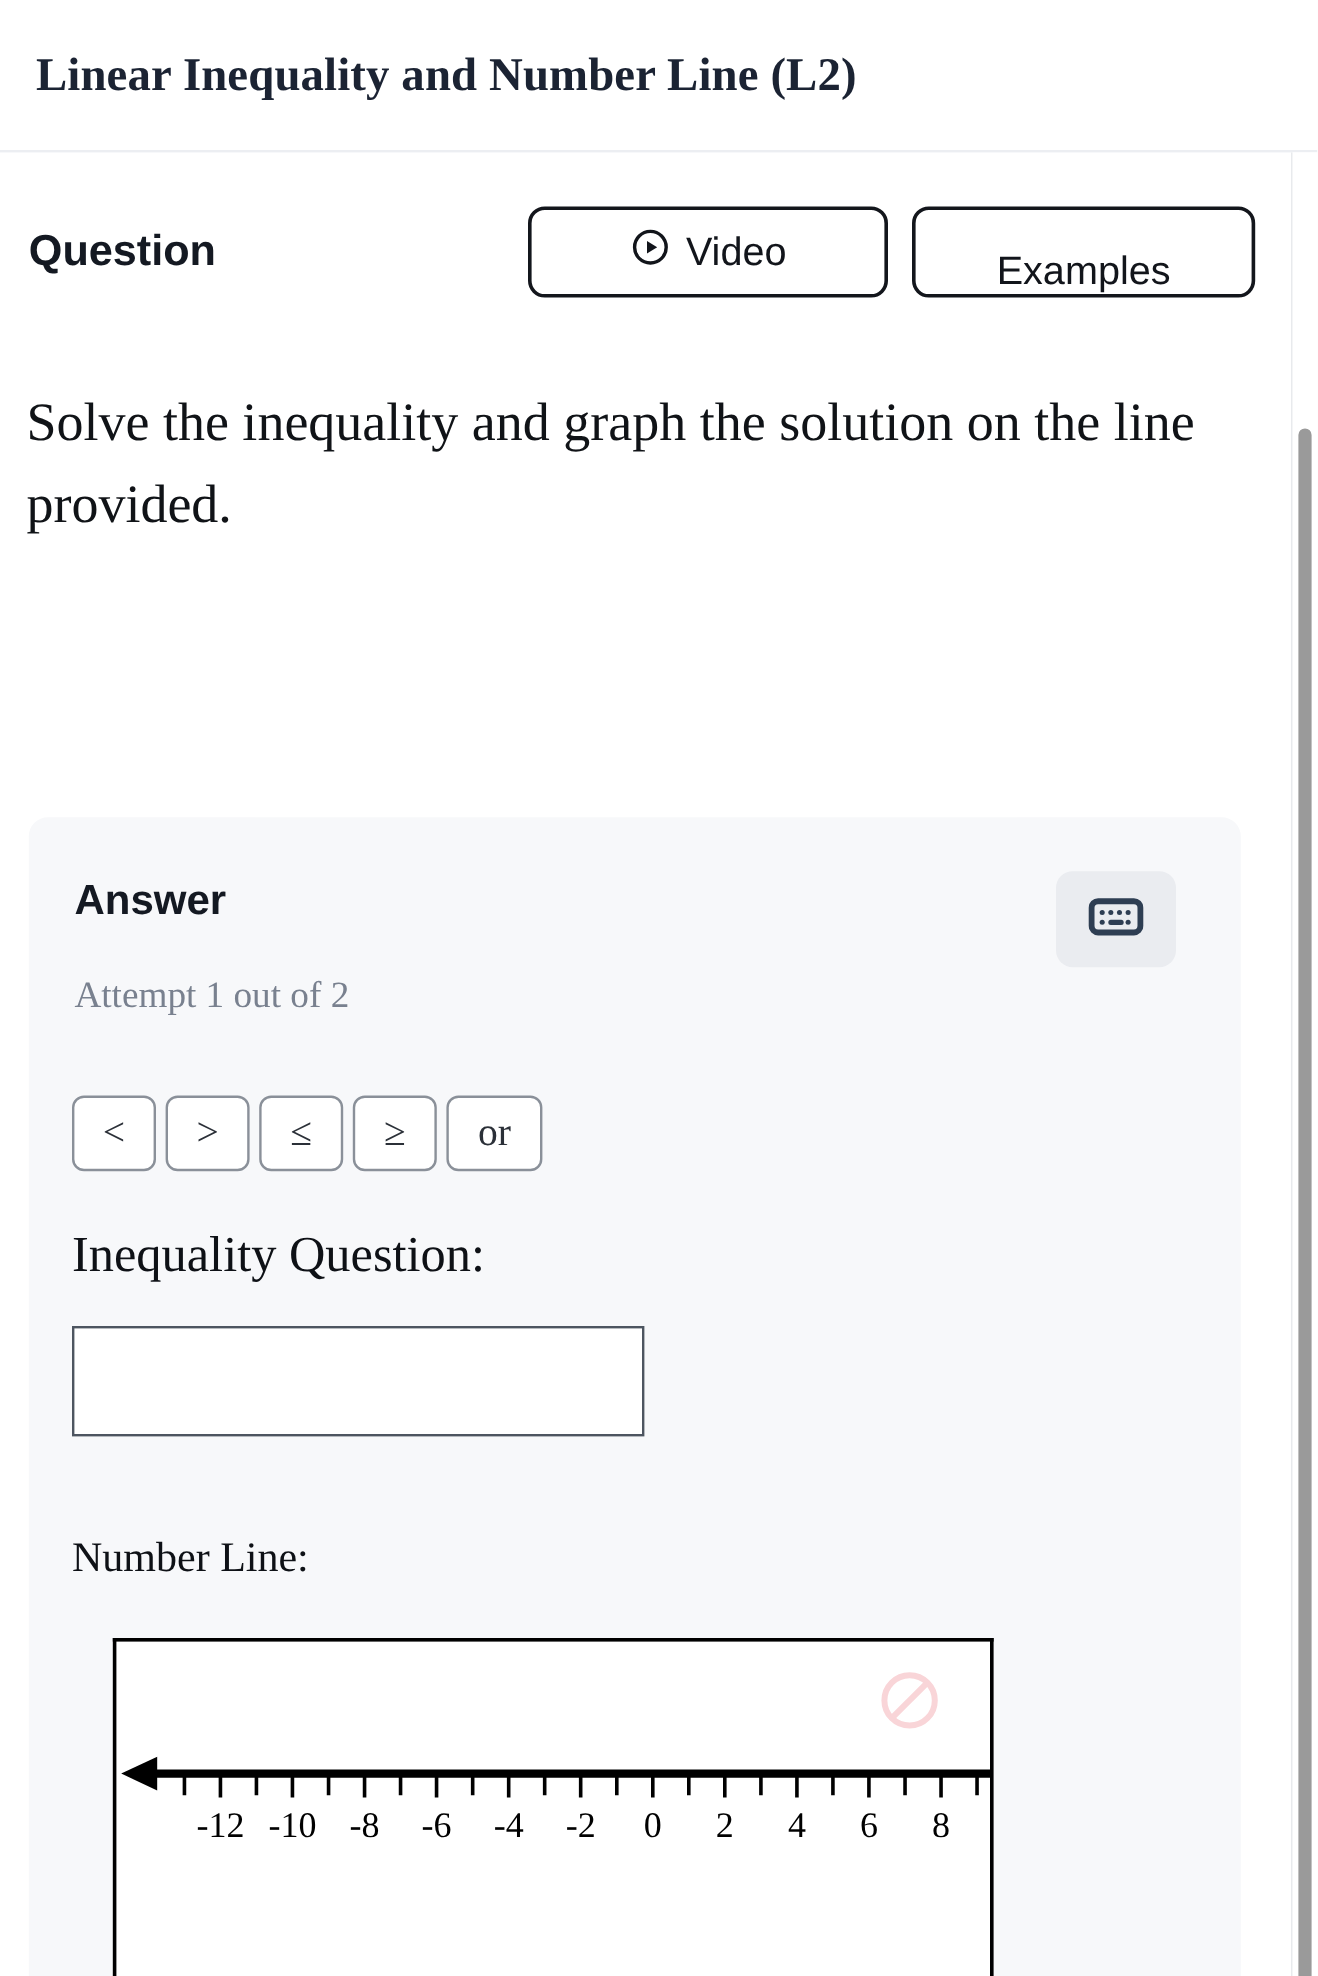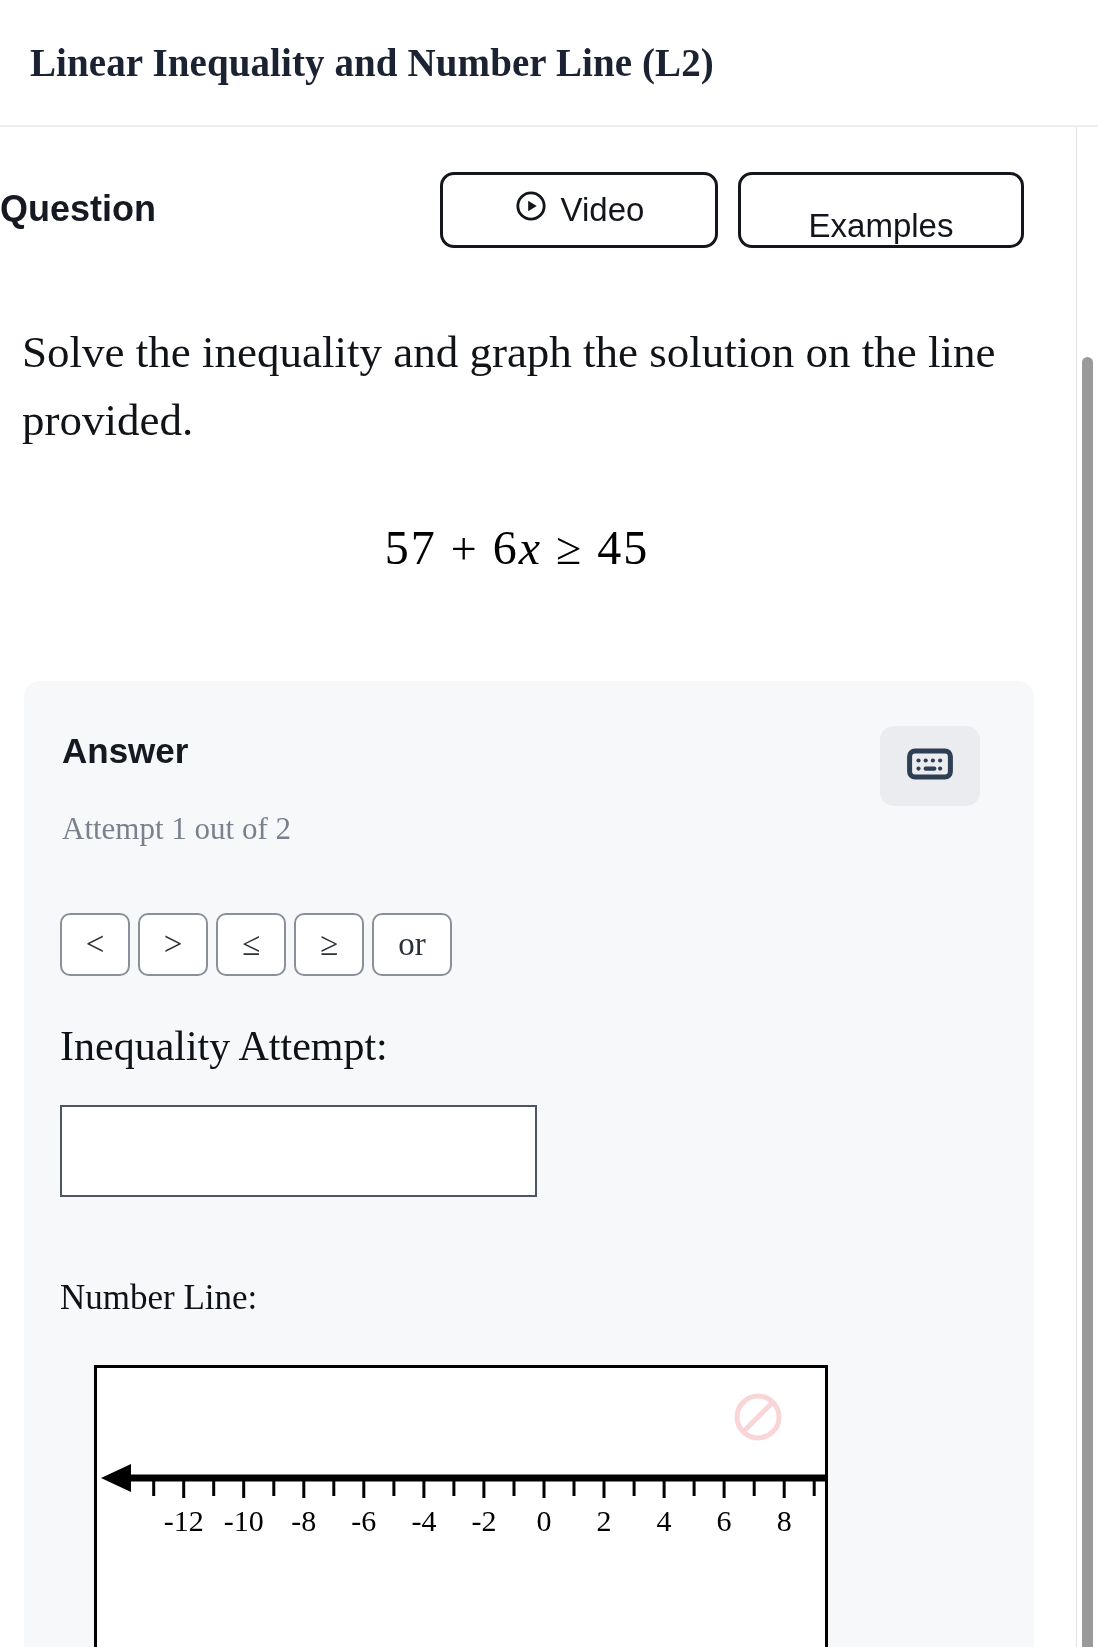--- a/index.html
+++ b/index.html
@@ -41,20 +41,21 @@
 
   
   .qheader {
     position: absolute;
     left: 0; top: 127px;
     width: 1034px; height: 163px;
     display: flex;
     align-items: center;
   }
   .q-label {
+    margin-left: 24px;
     font-family: "Liberation Sans", "DejaVu Sans", sans-serif;
     font-weight: bold;
     font-size: 36px;
     color: #141922;
   }
   .hbtns {
     position: absolute;
     left: 440px; top: 45px;
     display: flex;
     gap: 20px;
@@ -66,21 +67,21 @@
     background: #ffffff;
     display: flex;
     align-items: center;
     justify-content: center;
     gap: 13px;
     font-family: "Liberation Sans", "DejaVu Sans", sans-serif;
     font-size: 33px;
     color: #12151b;
     cursor: pointer;
   }
-  .hbtn.video { width: 278px; }
+  .hbtn.video { width: 300px; }
   .hbtn.examples { width: 286px; align-items: flex-end; }
   .play-ico { display: block; }
 
   
   .qbody {
     position: absolute;
     left: 0; top: 290px;
     width: 1034px; height: 392px;
     background: #ffffff;
     padding-left: 37px;
@@ -256,23 +257,20 @@
         <span>Video</span>
       </div>
       <div class="hbtn examples">
         <span>Examples</span>
       </div>
     </div>
   </div>
 
   <div class="qbody">
     <div class="prompt">Solve the inequality and graph the solution on the line provided.</div>
-    <div class="equation">
-      <span>57</span><span>&nbsp;</span><span class="op">+</span><span>&nbsp;</span><span>6</span><span class="var">x</span><span>&nbsp;</span><span class="op">≥</span><span>&nbsp;</span><span>45</span>
-    </div>
   </div>
 
   <div class="answer-panel">
 
     <div class="answer-title">Answer</div>
     <div class="attempt">Attempt 1 out of 2</div>
 
     <div class="kb-btn">
       <span>
         <svg width="46" height="36" viewBox="0 0 46 36">
@@ -289,21 +287,21 @@
     </div>
 
     <div class="op-row">
       <div class="op-btn">&lt;</div>
       <div class="op-btn">&gt;</div>
       <div class="op-btn">≤</div>
       <div class="op-btn">≥</div>
       <div class="op-btn wide">or</div>
     </div>
 
-    <div class="ineq-label">Inequality Attempt:</div>
+    <div class="ineq-label">Inequality Question:</div>
     <input class="ineq-input" type="text" placeholder="" style="">
 
     <div class="nl-label">Number Line:</div>
 
     <div class="nl-box">
 
       <span class="nohand">
         <svg width="54" height="54" viewBox="0 0 54 54">
           <circle cx="27" cy="27" r="21" fill="none" stroke="#f9d5d8" stroke-width="5"></circle>
           <line x1="13" y1="41" x2="41" y2="13" stroke="#f9d5d8" stroke-width="5"></line>

